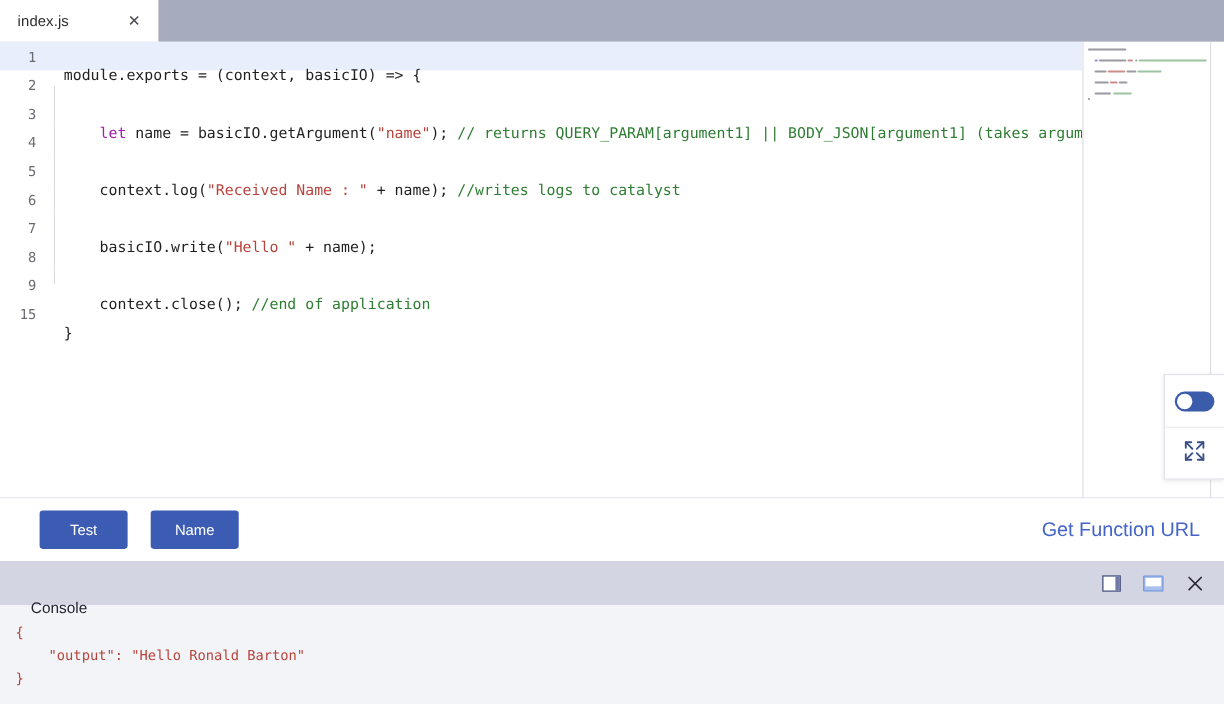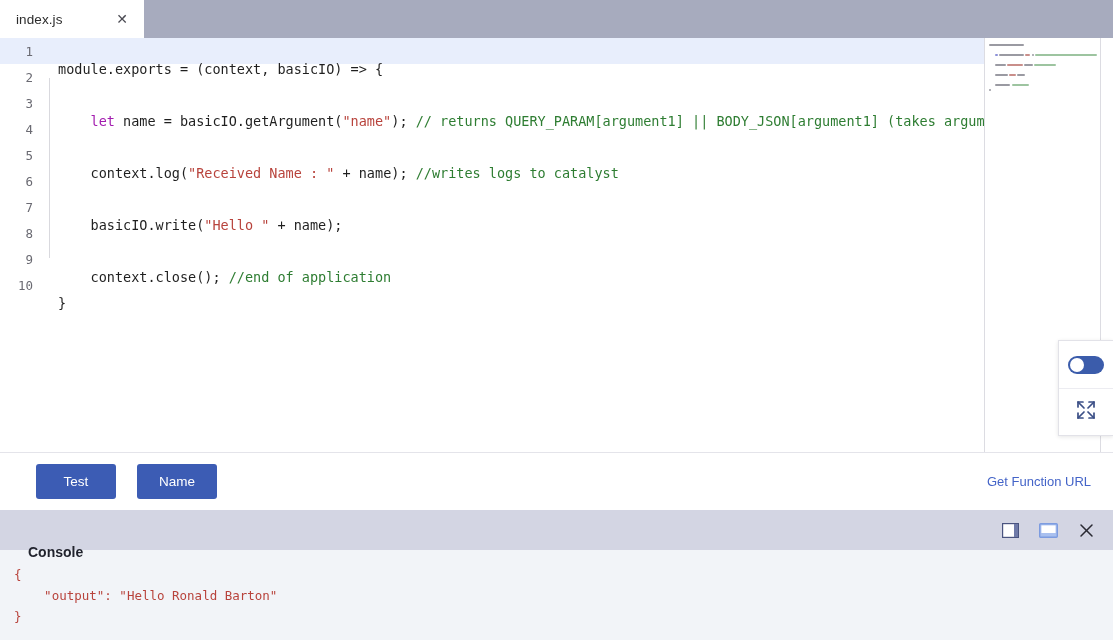--- a/index.html
+++ b/index.html
@@ -192,21 +192,21 @@
     font-size: 13.5px;
     height: 35px;
     min-width: 80px;
     padding: 0 2px;
     cursor: pointer;
   }
   .btn + .btn { margin-left: 21px; }
   .spacer { flex: 1; }
   .link {
     color: #4464c8;
-    font-size: 13px;
+    font-size: 18px;
     text-decoration: none;
     cursor: pointer;
   }
 
   
   .console {
     position: absolute;
     left: 0; top: 510px;
     width: 1113px; height: 130px;
     background: #f2f4f8;
@@ -214,21 +214,21 @@
   .console-header {
     height: 40px;
     background: #d3d5e3;
     display: flex;
     align-items: center;
     padding: 0 16px 0 28px;
   }
   .console-title {
     font-size: 14px;
     color: #22242e;
-    font-weight: bold;
+    font-weight: normal;
     margin-top: 44px;
   }
   .console-actions {
     display: flex;
     align-items: center;
     gap: 16px;
   }
   .icon-btn {
     width: 22px; height: 22px;
     display: flex;
@@ -261,21 +261,21 @@
     <div class="code-area" id="code-area">
         <div class="line active nofold"><div class="gutter">1</div><div class="fold"></div><div class="code">module.exports = (context, basicIO) =&gt; {</div></div>
         <div class="line first-fold"><div class="gutter">2</div><div class="fold"></div><div class="code"></div></div>
         <div class="line"><div class="gutter">3</div><div class="fold"></div><div class="code">    <span class="kw">let</span> name = basicIO.getArgument(<span class="str">"name"</span>); <span class="cmt">// returns QUERY_PARAM[argument1] || BODY_JSON[argument1] (takes argument</span></div></div>
         <div class="line"><div class="gutter">4</div><div class="fold"></div><div class="code"></div></div>
         <div class="line"><div class="gutter">5</div><div class="fold"></div><div class="code">    context.log(<span class="str">"Received Name : "</span> + name); <span class="cmt">//writes logs to catalyst</span></div></div>
         <div class="line"><div class="gutter">6</div><div class="fold"></div><div class="code"></div></div>
         <div class="line"><div class="gutter">7</div><div class="fold"></div><div class="code">    basicIO.write(<span class="str">"Hello "</span> + name);</div></div>
         <div class="line"><div class="gutter">8</div><div class="fold"></div><div class="code"></div></div>
         <div class="line last-fold"><div class="gutter">9</div><div class="fold"></div><div class="code">    context.close(); <span class="cmt">//end of application</span></div></div>
-        <div class="line nofold"><div class="gutter">10</div><div class="fold"></div><div class="code">}</div></div>
+        <div class="line nofold"><div class="gutter">15</div><div class="fold"></div><div class="code">}</div></div>
       </div>
 
     <div class="minimap" id="minimap">
         <div class="mm-line" style="left: 4px; top: 6px; width: 35.2px; background: rgb(154, 154, 162);"></div>
         <div class="mm-line" style="left: 10.4px; top: 16px; width: 2.64px; background: rgb(141, 145, 216);"></div>
         <div class="mm-line" style="left: 14.24px; top: 16px; width: 24.64px; background: rgb(154, 154, 162);"></div>
         <div class="mm-line" style="left: 40.08px; top: 16px; width: 5.28px; background: rgb(201, 142, 138);"></div>
         <div class="mm-line" style="left: 46.56px; top: 16px; width: 2.64px; background: rgb(154, 154, 162);"></div>
         <div class="mm-line" style="left: 50.4px; top: 16px; width: 61.6px; background: rgb(157, 196, 160);"></div>
         <div class="mm-line" style="left: 10.4px; top: 26px; width: 10.56px; background: rgb(154, 154, 162);"></div>

